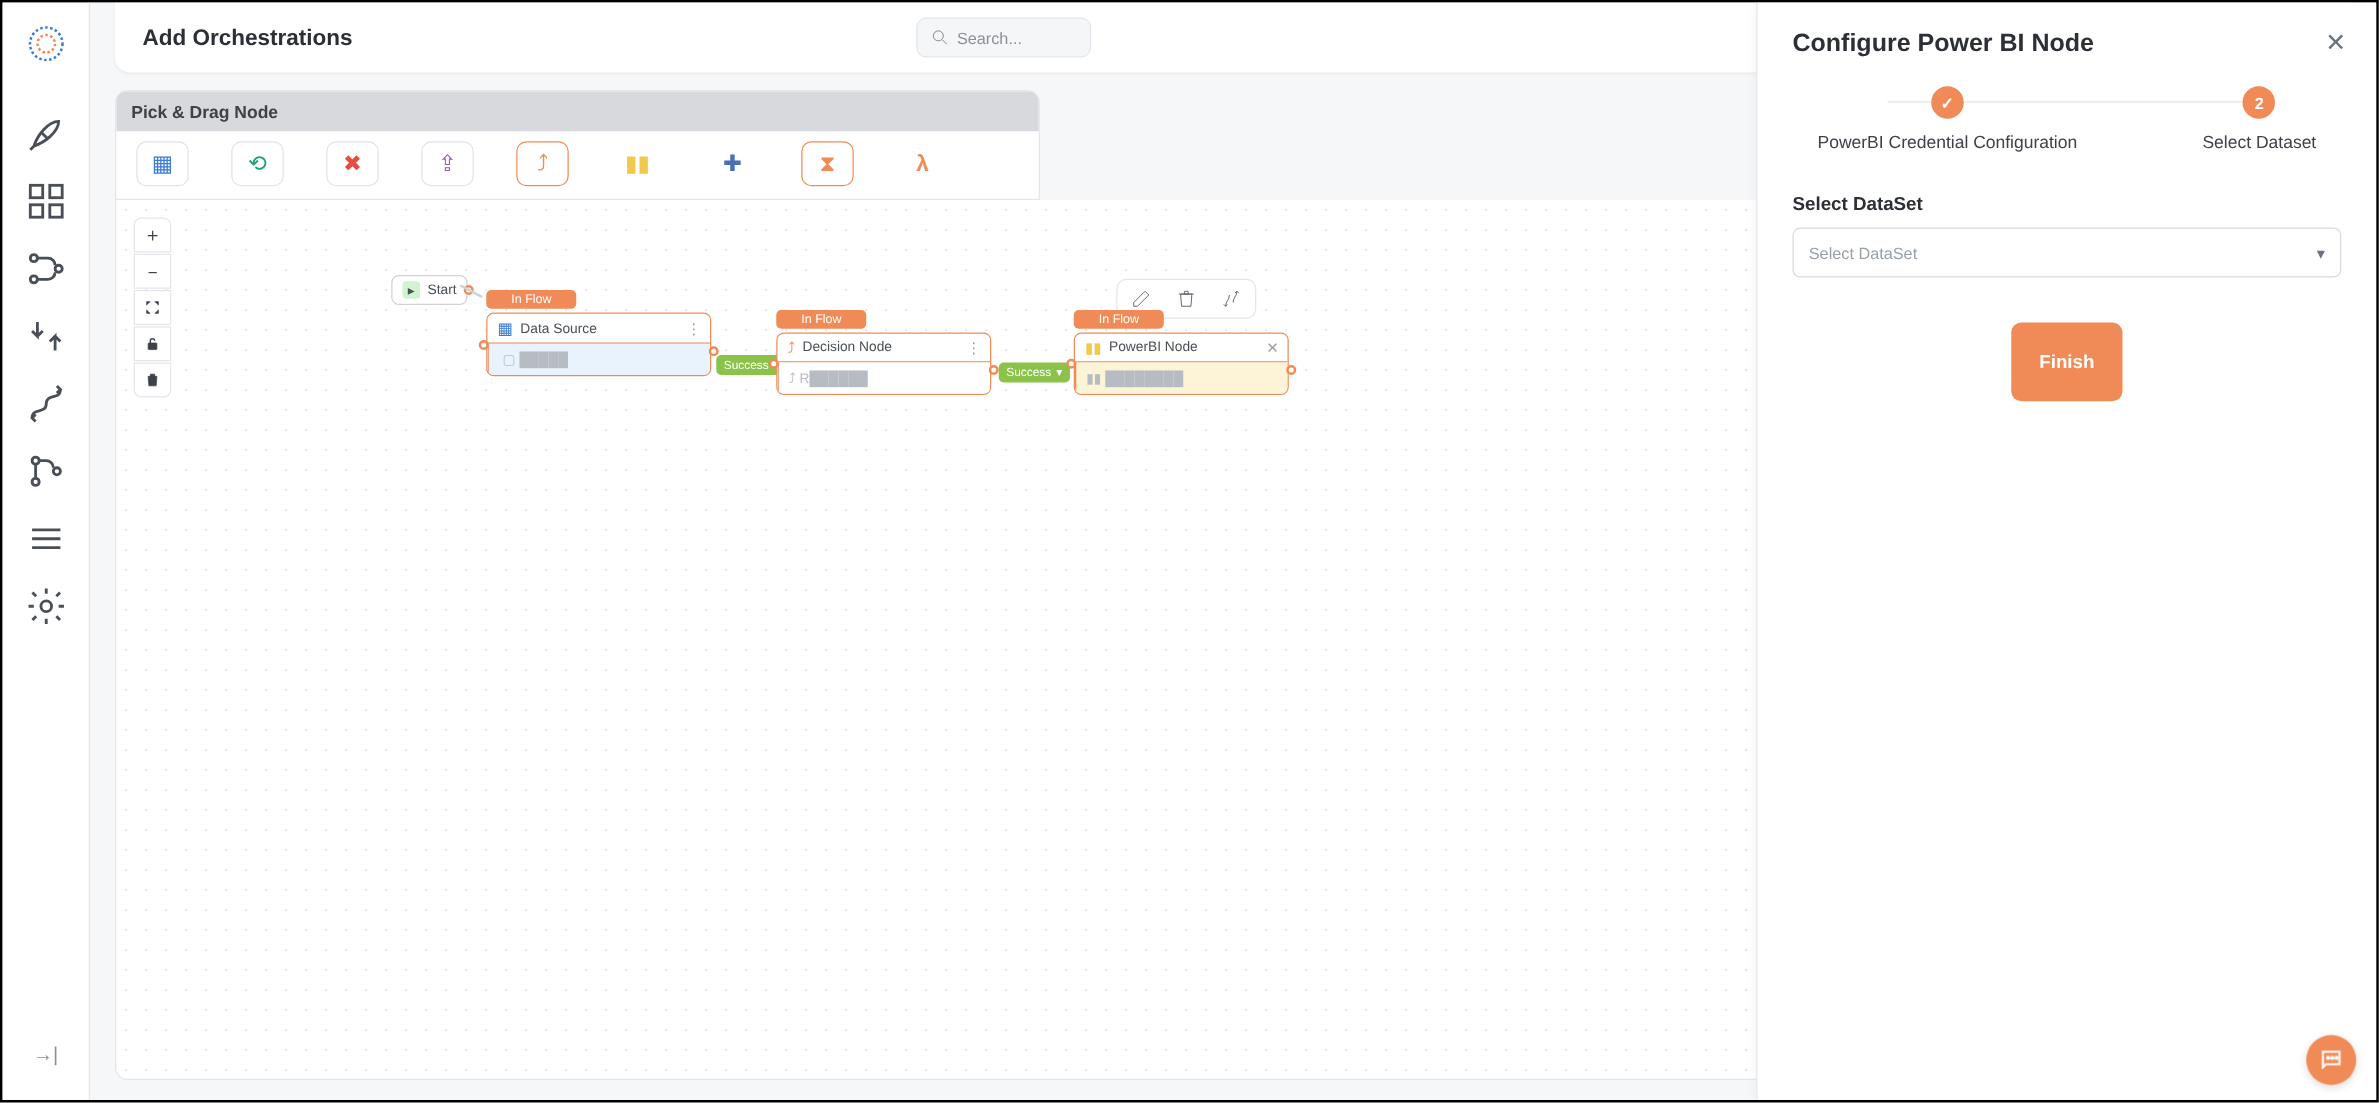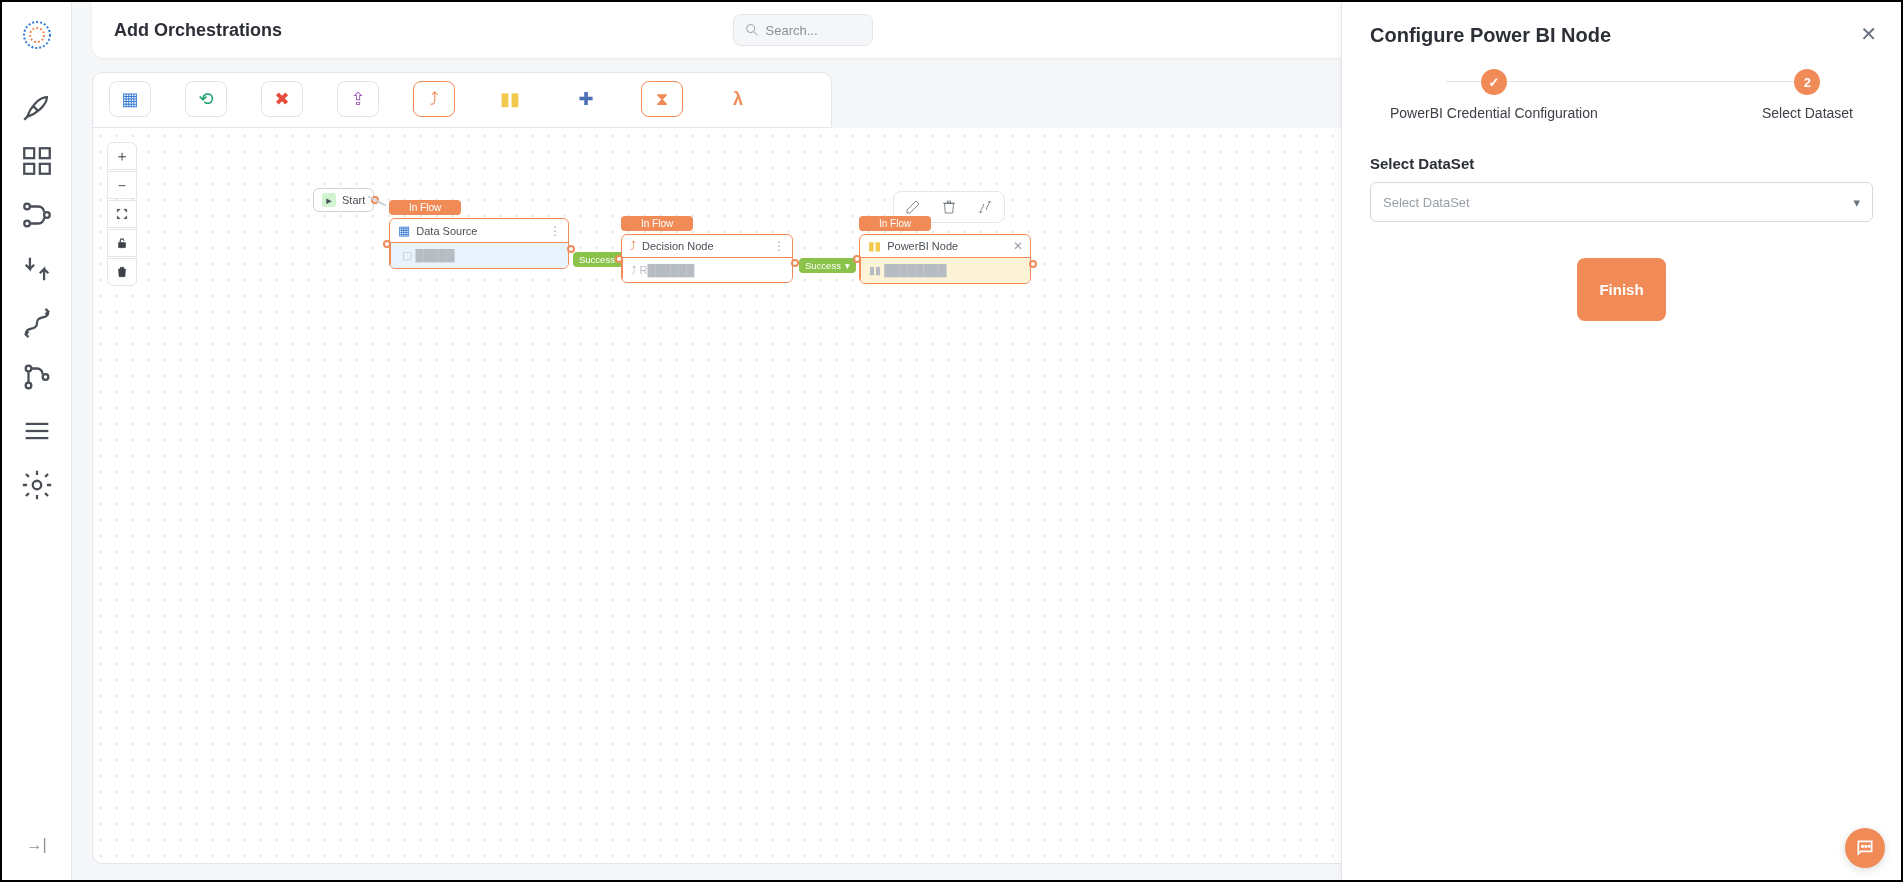--- a/index.html
+++ b/index.html
@@ -69,21 +69,21 @@
   .fnode .nhead .ttl{font-size:11px;color:#4a4f57;}
   .fnode .nrow{padding:6px 8px;font-size:11px;color:#b7bcc3;background:#fff2e8;border-left:1px solid var(--accent);}
   .fnode .nrow.blue{background:#e9f3fd;}
   .fnode .nrow.plain{background:#fff;}
   .fnode .menu{margin-left:auto;color:#9aa0a8;cursor:pointer;font-size:12px;letter-spacing:-1px;}
   .success-chip{position:absolute;background:var(--success);color:#fff;font-size:9.5px;padding:2px 6px;border-radius:4px;display:flex;align-items:center;gap:4px;}
   .float-actions{position:absolute;background:#fff;border:1px solid var(--border);border-radius:8px;padding:6px 10px;display:flex;gap:18px;top:63px;left:800px;}
   .float-actions svg{width:18px;height:18px;stroke:#5b616a;fill:none;cursor:pointer;}
 
   
-  .config{position:absolute;right:0;top:0;bottom:0;width:560px;background:#fff;border-left:1px solid var(--border);padding:22px 28px;box-shadow:-2px 0 8px rgba(0,0,0,0.04);}
+  .config{position:absolute;right:0;top:0;bottom:0;width:496px;background:#fff;border-left:1px solid var(--border);padding:22px 28px;box-shadow:-2px 0 8px rgba(0,0,0,0.04);}
   .config h2{margin:0 0 22px 0;font-size:20px;font-weight:700;color:#2c2f36;}
   .config .close{position:absolute;top:20px;right:24px;font-size:20px;color:#6b7280;cursor:pointer;}
   .steps{display:flex;align-items:flex-start;justify-content:space-between;margin:6px 20px 34px 20px;position:relative;}
   .steps .bar{position:absolute;top:12px;left:56px;right:56px;height:1px;background:#e0e3e7;}
   .step{display:flex;flex-direction:column;align-items:center;gap:10px;z-index:1;background:transparent;}
   .step .circle{width:26px;height:26px;border-radius:50%;background:var(--accent);color:#fff;display:flex;align-items:center;justify-content:center;font-weight:700;font-size:13px;}
   .step .slabel{font-size:14px;color:#3d4148;text-align:center;}
   .form-label{font-size:15px;font-weight:600;color:#2c2f36;margin:4px 0 10px 0;}
   .select{border:1px solid #d6d9de;border-radius:6px;height:40px;display:flex;align-items:center;padding:0 12px;color:#9aa0a8;font-size:13px;cursor:pointer;margin-bottom:28px;}
   .select .chev{margin-left:auto;color:#6b7280;}
@@ -206,20 +206,21 @@
               <path d="M6 8a6 6 0 1 1 12 0v5l2 3H4l2-3zM10 19a2 2 0 0 0 4 0"></path>
             </svg>
           <span class="badge">99+</span>
         </div>
         <div class="avatar">D</div>
       </div>
     </div>
 
 
     <div class="palette">
+      <div class="palette-header">Pick &amp; Drag Node</div>
       <div class="palette-row">
         <div class="pal-node">
             <span class="glyph" style="color:#3a7bd5">▦</span>
           </div>
         <div class="pal-node">
             <span class="glyph" style="color:#1aa36e">⟲</span>
           </div>
         <div class="pal-node">
             <span class="glyph" style="color:#e74c3c">✖</span>
           </div>

